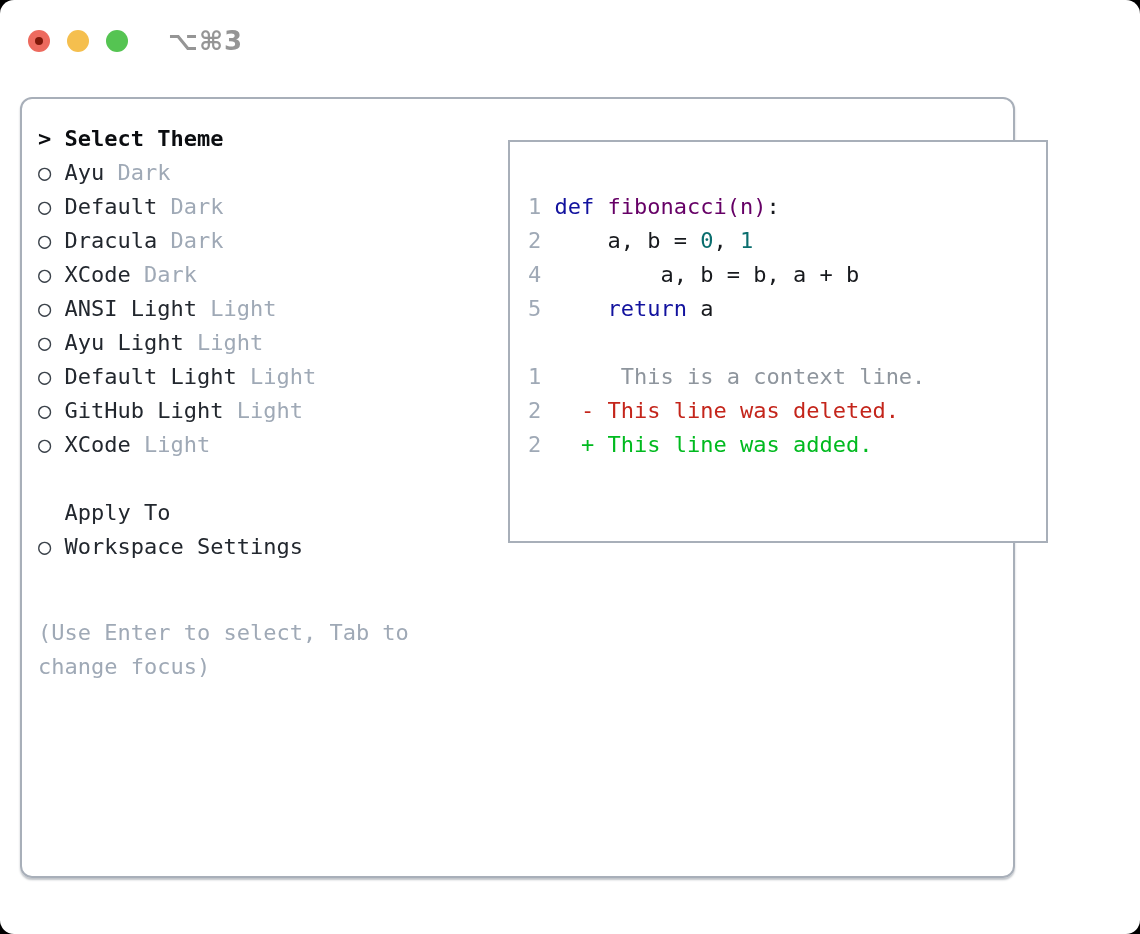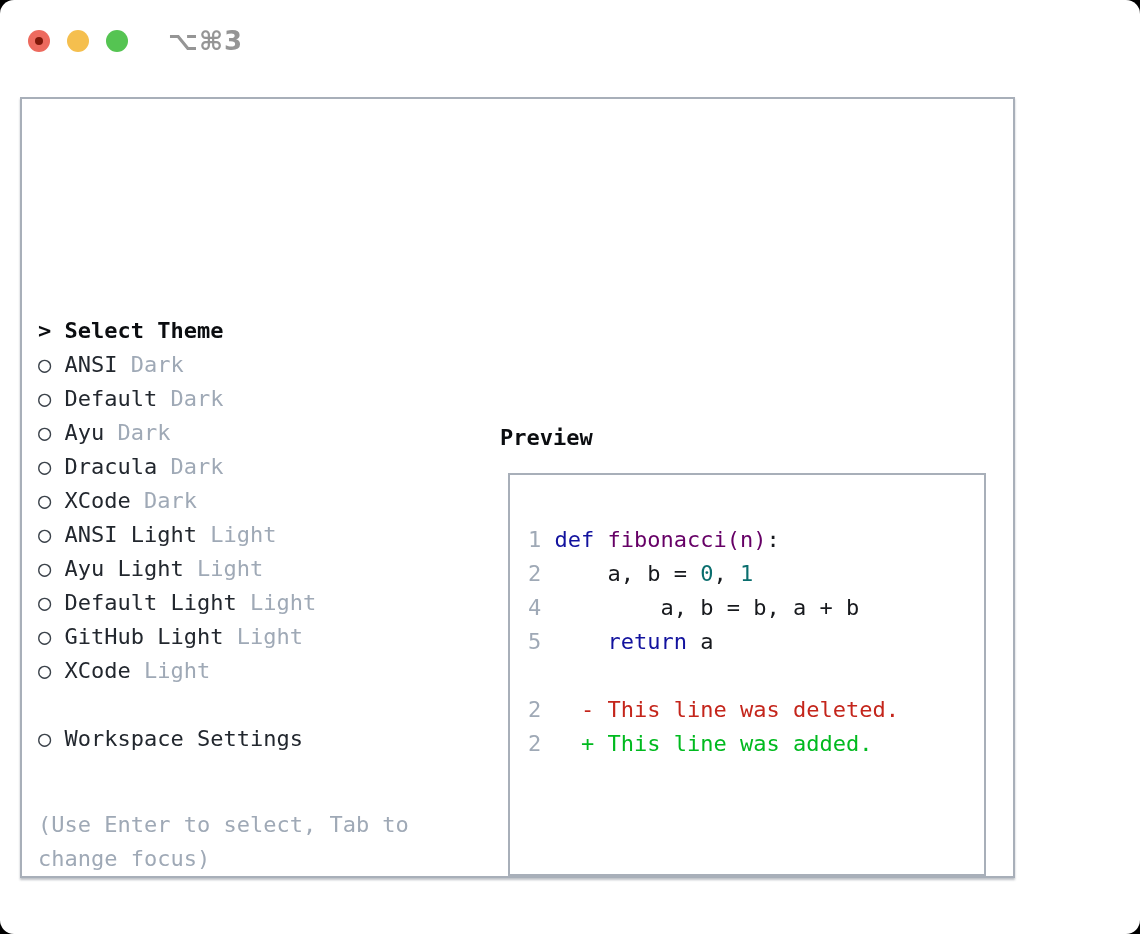--- a/index.html
+++ b/index.html
@@ -20,39 +20,39 @@
   .light.red{background:var(--traffic_red);}
   .light.red::after{content:"";position:absolute;left:7px;top:7px;width:8px;height:8px;border-radius:50%;background:var(--traffic_red_dot);}
   .light.yellow{background:var(--traffic_yellow);}
   .light.green{background:var(--traffic_green);}
   .win-title{
     margin-left:23px;color:var(--title_text);font-weight:700;font-size:26px;
     font-family:"DejaVu Sans","Liberation Sans",sans-serif;letter-spacing:1px;
   }
   .panel{
     position:absolute;left:20px;top:97px;width:995px;height:781px;
-    box-sizing:border-box;border:2px solid var(--border);border-radius:0;
+    box-sizing:border-box;border:2px solid var(--border);border-radius:12px;
     box-shadow:0 2px 2px rgba(110,120,130,.45);
-    padding:49px 18px 0 16px;display:flex;align-items:flex-end;
+    padding:23px 18px 0 16px;display:flex;
   }
   .leftcol{width:462px;flex:none;font-size:22px;line-height:34px;color:var(--text_dark);}
   .rightcol{flex:1;font-size:22px;line-height:34px;}
   .row{white-space:pre;}
   .hdr{font-weight:700;color:#0b0d10;}
   .prompt{font-weight:700;color:#0b0d10;}
   .bullet{color:#3c434b;}
   .bullet.sel{color:var(--accent_green);}
   .label{color:var(--text_dark);}
   .label.sel{color:var(--accent_green);}
   .tag{color:var(--text_muted);}
   .indent2{padding-left:2ch;}
   .help{margin-top:52px;width:400px;color:var(--text_muted);white-space:normal;}
   .pv-title{font-weight:700;color:#0b0d10;}
   .pv-box{
-    margin-top:18px;margin-left:8px;width:478px;height:403px;box-sizing:border-box;
+    margin-top:18px;margin-left:8px;width:540px;height:403px;box-sizing:border-box;
     border:2px solid var(--border);padding:48px 0 0 18px;background:#fff;
   }
   .pvline{white-space:pre;font-size:22px;line-height:34px;}
   .ln{color:var(--line_number);}
   .c-kwd{color:var(--kwd);}
   .c-fun{color:var(--fun);}
   .c-lit{color:var(--lit);}
   .c-pln{color:var(--pln);}
   .c-ctx{color:var(--ctx);}
   .c-del{color:var(--del);}
@@ -66,46 +66,46 @@
     <button class="light red"></button>
     <button class="light yellow"></button>
     <button class="light green"></button>
     <span class="win-title">⌥⌘3</span>
   </div>
 
   <div class="panel">
     <div class="leftcol">
       <div class="row"><span class="prompt">&gt;</span><span> </span><span class="hdr">Select Theme</span></div>
       <div>
-          <div class="row"><span class="bullet">○</span> <span class="label">ANSI</span> <span class="tag">Dark</span></div>
+          <div class="row"><span class="bullet">○</span> <span class="label">Ayu</span> <span class="tag">Dark</span></div>
           <div class="row"><span class="bullet">○</span> <span class="label">Default</span> <span class="tag">Dark</span></div>
-          <div class="row"><span class="bullet">○</span> <span class="label">Ayu</span> <span class="tag">Dark</span></div>
           <div class="row"><span class="bullet">○</span> <span class="label">Dracula</span> <span class="tag">Dark</span></div>
           <div class="row"><span class="bullet">○</span> <span class="label">XCode</span> <span class="tag">Dark</span></div>
           <div class="row"><span class="bullet">○</span> <span class="label">ANSI Light</span> <span class="tag">Light</span></div>
           <div class="row"><span class="bullet">○</span> <span class="label">Ayu Light</span> <span class="tag">Light</span></div>
           <div class="row"><span class="bullet">○</span> <span class="label">Default Light</span> <span class="tag">Light</span></div>
           <div class="row"><span class="bullet">○</span> <span class="label">GitHub Light</span> <span class="tag">Light</span></div>
           <div class="row"><span class="bullet">○</span> <span class="label">XCode</span> <span class="tag">Light</span></div>
         </div>
       <div class="row">&nbsp;</div>
+      <div class="row indent2">Apply To</div>
       <div>
           <div class="row"><span class="bullet">○</span> <span class="label">Workspace Settings</span></div>
         </div>
       <div class="help">(Use Enter to select, Tab to change focus)</div>
     </div>
 
     <div class="rightcol">
-      <div class="row pv-title">Preview</div>
       <div class="pv-box">
         <div>
             <div class="pvline"><span class="ln">1</span> <span class="c-kwd">def</span><span class="c-pln"> </span><span class="c-fun">fibonacci(n)</span><span class="c-pln">:</span></div>
             <div class="pvline"><span class="ln">2</span> <span class="c-pln">    a, b = </span><span class="c-lit">0</span><span class="c-pln">, </span><span class="c-lit">1</span></div>
             <div class="pvline"><span class="ln">4</span> <span class="c-pln">        a, b = b, a + b</span></div>
             <div class="pvline"><span class="ln">5</span> <span class="c-pln">    </span><span class="c-kwd">return</span><span class="c-pln"> a</span></div>
             <div class="pvline"><span class="ln"> </span> &nbsp;</div>
+            <div class="pvline"><span class="ln">1</span> <span class="c-ctx">     This is a context line.</span></div>
             <div class="pvline"><span class="ln">2</span> <span class="c-del">  - This line was deleted.</span></div>
             <div class="pvline"><span class="ln">2</span> <span class="c-add">  + This line was added.</span></div>
           </div>
       </div>
     </div>
   </div>
 </div>
 
 </body></html>

